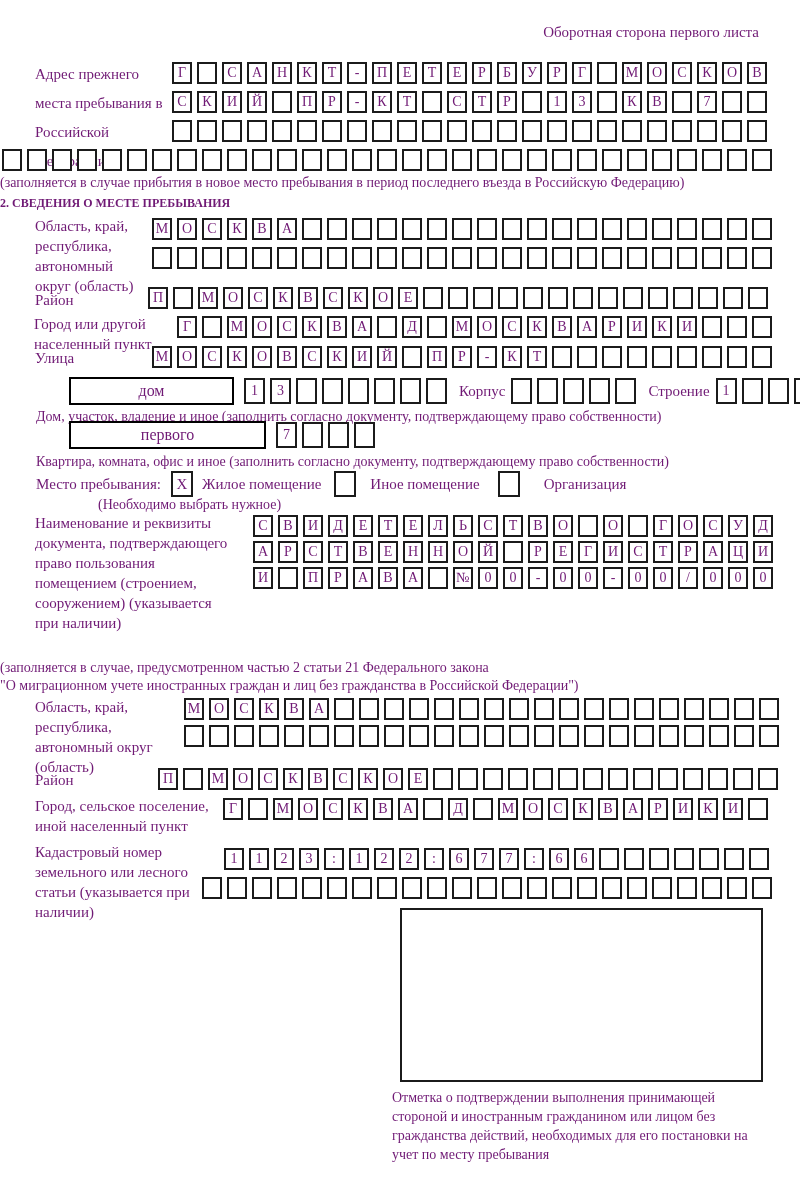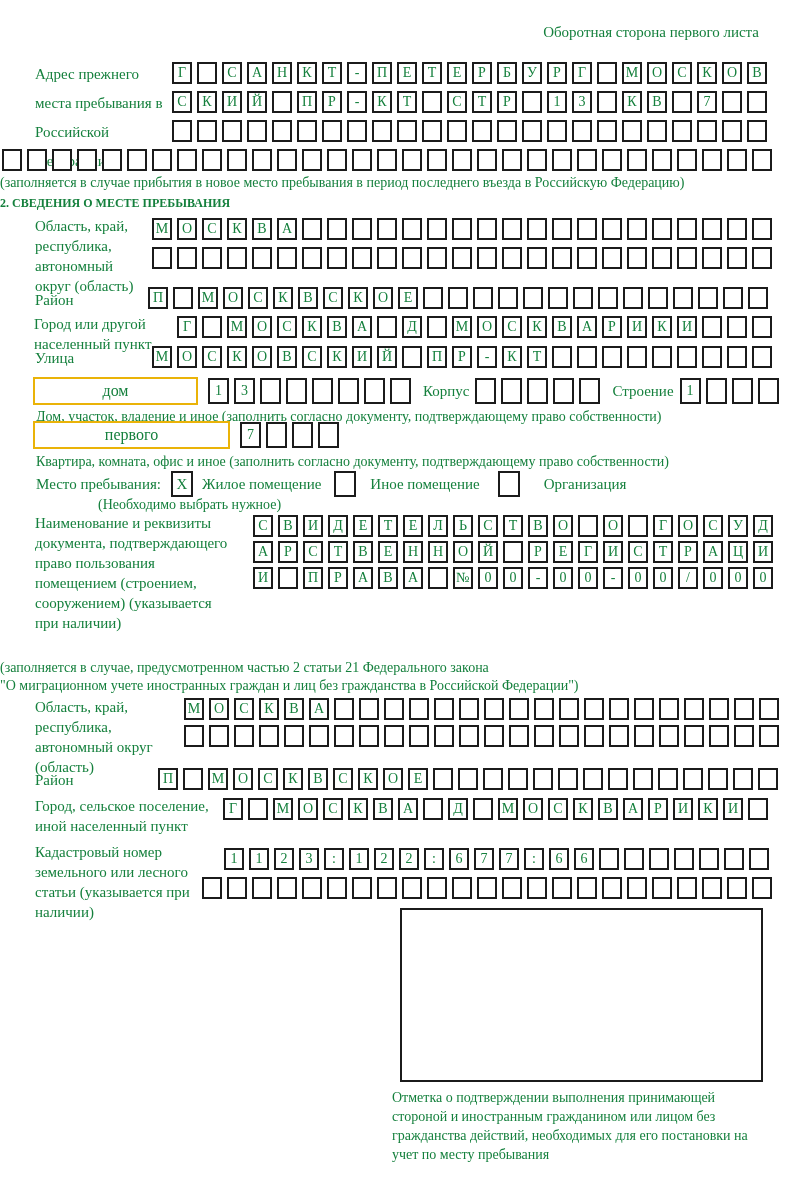--- a/index.html
+++ b/index.html
@@ -1,32 +1,32 @@
 <!DOCTYPE html>
 <html><head>
 <meta charset="utf-8">
 <style>
   html,body{margin:0;padding:0;background:#fff;}
   #form{position:relative;width:800px;height:1180px;background:#fff;
-        font-family:"Liberation Serif","DejaVu Serif",serif;color:#15803d;overflow:hidden;}
+        font-family:"Liberation Serif","DejaVu Serif",serif;color:#701a75;overflow:hidden;}
   .abs{position:absolute;}
   .label{font-size:15px;line-height:20px;}
   .lh29{line-height:29px;}
   .caption{font-size:14px;line-height:18px;}
   .center{text-align:left;}
   .heading{font-size:12px;font-weight:bold;}
   .sidenote{font-size:15px;}
   .cellrow{display:flex;gap:5px;}
   .cell{flex:0 0 auto;width:20px;height:22px;box-sizing:border-box;border:2px solid #1b1b1b;
         background:#fff;display:flex;align-items:center;justify-content:center;
         font-size:14px;line-height:1;}
   .flexrow{display:flex;align-items:center;}
   .flexrow .cellrow .cell{width:21px;height:26px;}
-  .box-label{box-sizing:border-box;border:2px solid #eab308;height:28px;flex:0 0 auto;
-        display:flex;align-items:center;justify-content:center;font-size:16px;background:#fff;}
+  .box-label{box-sizing:border-box;border:2px solid #000000;height:28px;flex:0 0 auto;
+        display:flex;align-items:center;justify-content:center;font-size:16px;background:#fff;margin-left:36px;}
   .inline-label{font-size:15px;white-space:nowrap;}
   .checkbox{flex:0 0 auto;width:22px;height:26px;box-sizing:border-box;border:2px solid #1b1b1b;
         display:flex;align-items:center;justify-content:center;font-size:15px;background:#fff;}
   .stamp-box{box-sizing:border-box;border:2px solid #1b1b1b;background:#fff;}
 </style>
 </head>
 <body>
 
 <div id="form">
 

